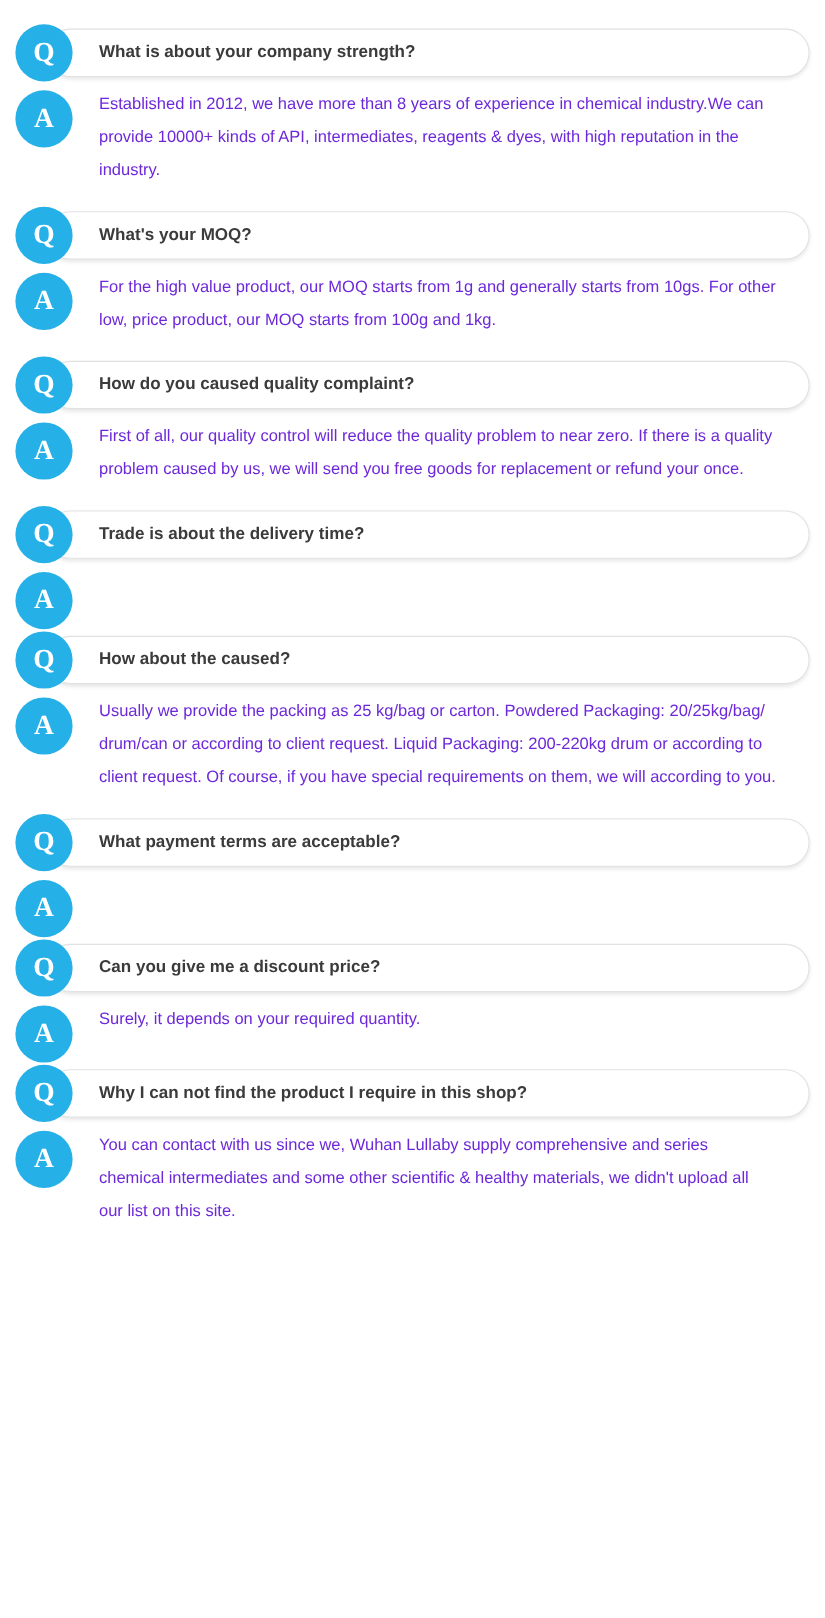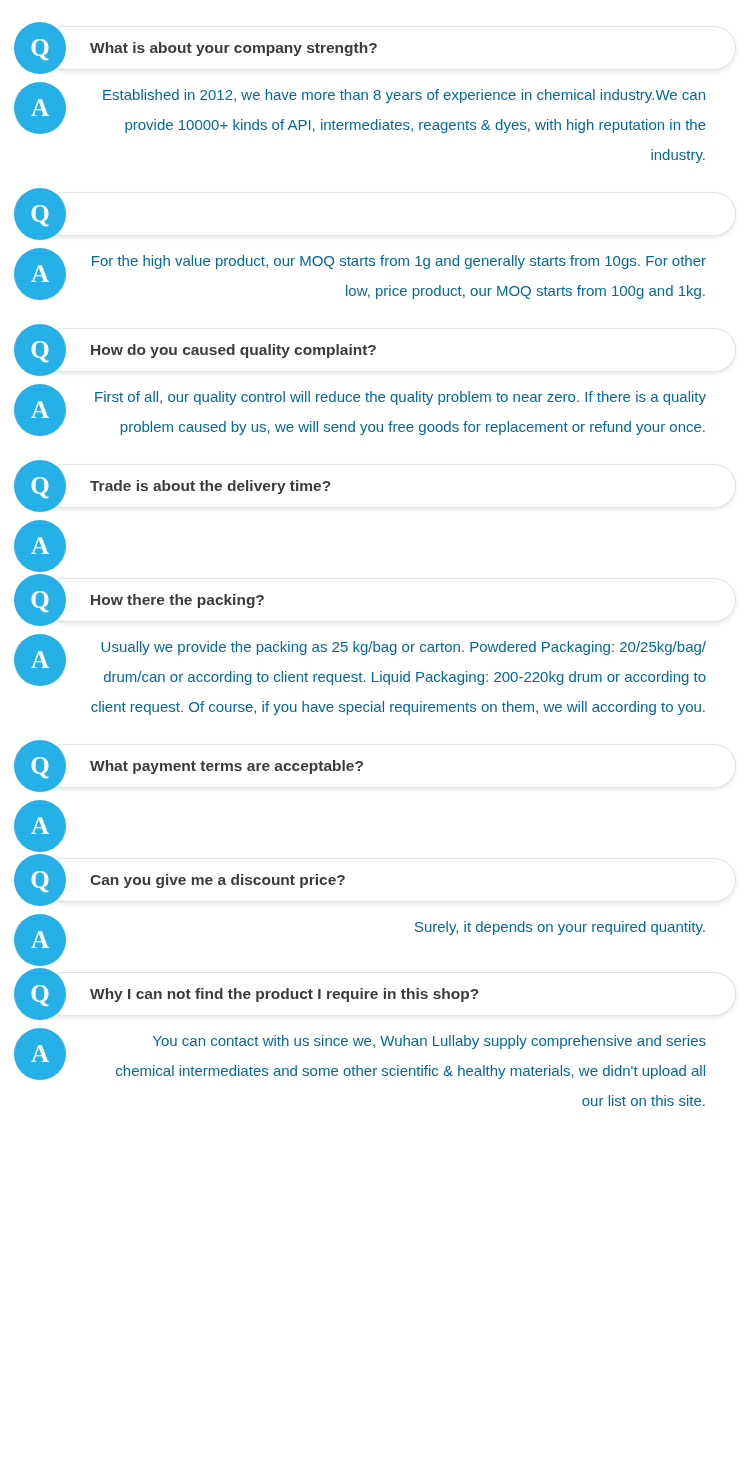--- a/index.html
+++ b/index.html
@@ -70,22 +70,21 @@
   .a-row {
     position: relative;
     min-height: 52px;
     padding: 0 0 14px 0;
   }
   .a-text {
     margin-left: 76px;
     padding-right: 30px;
     font-size: 15px;
     line-height: 30px;
-    color: #0369a1;
-    text-align: right;
+    color: #6d28d9;
   }
   .a-row .badge { top: 2px; }
 </style>
 </head>
 <body>
 
 <div class="faq-wrap">
 
   <div class="faq-item">
     <div class="q-row">
@@ -96,20 +95,21 @@
     <div class="a-row">
       <div class="badge">A</div>
       <div class="a-text">Established in 2012, we have more than 8 years of experience in chemical industry.We can provide 10000+ kinds of API, intermediates, reagents &amp; dyes, with high reputation in the industry.</div>
     </div>
   </div>
 
   <div class="faq-item">
     <div class="q-row">
       <div class="q-pill"></div>
       <div class="badge">Q</div>
+      <div class="q-text">What's your MOQ?</div>
     </div>
     <div class="a-row">
       <div class="badge">A</div>
       <div class="a-text">For the high value product, our MOQ starts from 1g and generally starts from 10gs. For other low, price product, our MOQ starts from 100g and 1kg.</div>
     </div>
   </div>
 
   <div class="faq-item">
     <div class="q-row">
       <div class="q-pill"></div>
@@ -130,21 +130,21 @@
     </div>
     <div class="a-row">
       <div class="badge">A</div>
     </div>
   </div>
 
   <div class="faq-item">
     <div class="q-row">
       <div class="q-pill"></div>
       <div class="badge">Q</div>
-      <div class="q-text">How there the packing?</div>
+      <div class="q-text">How about the caused?</div>
     </div>
     <div class="a-row">
       <div class="badge">A</div>
       <div class="a-text">Usually we provide the packing as 25 kg/bag or carton. Powdered Packaging: 20/25kg/bag/ drum/can or according to client request. Liquid Packaging: 200-220kg drum or according to client request. Of course, if you have special requirements on them, we will according to you.</div>
     </div>
   </div>
 
   <div class="faq-item">
     <div class="q-row">
       <div class="q-pill"></div>

